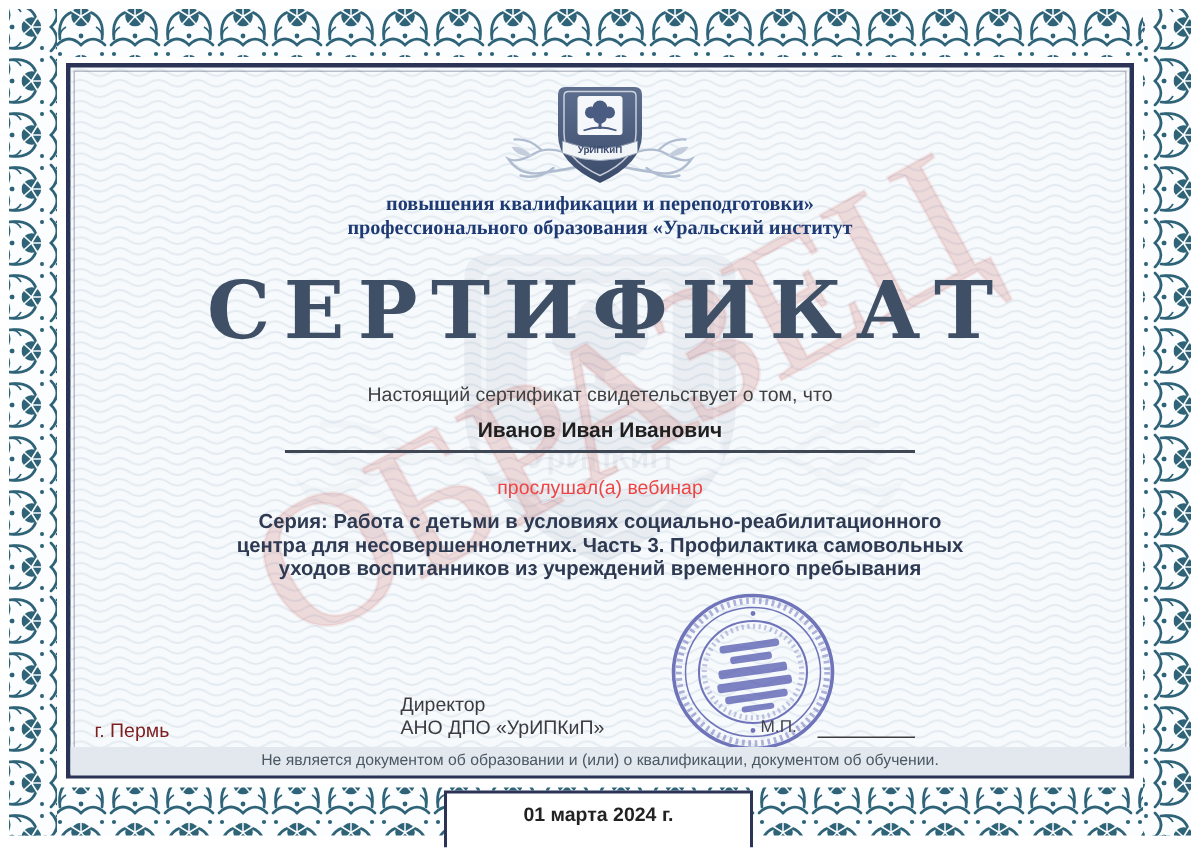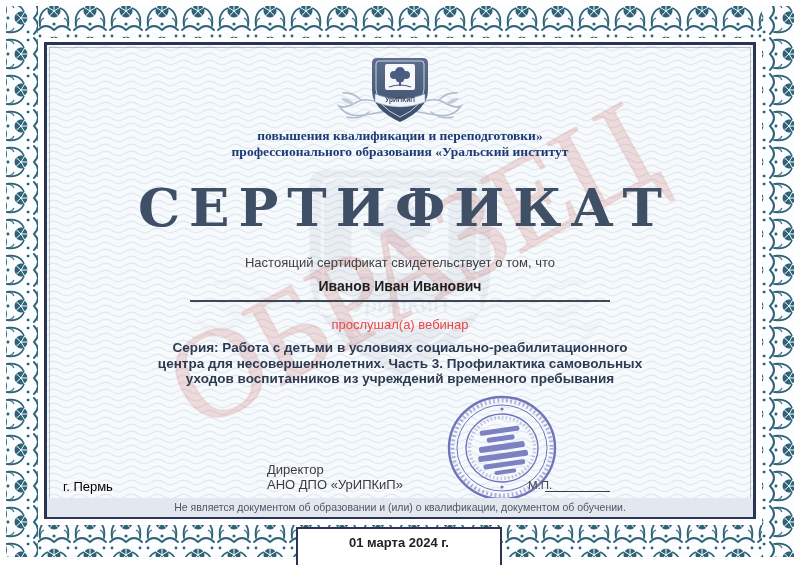--- a/index.html
+++ b/index.html
@@ -27,24 +27,24 @@
   .org{top:128px;font-family:"Liberation Serif",serif;font-weight:bold;
        font-size:13.5px;line-height:15.5px;color:#1e3a74;}
   .cert-title{top:178px;font-family:"DejaVu Serif",serif;font-weight:bold;
        font-size:53px;line-height:58px;letter-spacing:9px;padding-left:9px;color:#3e4f66;}
   .statement{top:255px;font-size:13px;color:#404040;}
   .name{top:278px;font-size:14px;font-weight:bold;color:#1f1f1f;}
   .rule{top:300px;left:190px;width:420px;border-top:2px solid #3f4654;height:0;}
   .heard{top:317px;font-size:13px;color:#ef4444;}
   .series{top:340px;font-size:13.5px;line-height:15.5px;font-weight:bold;color:#2e3a52;}
   .stamp{left:446px;top:394px;width:112px;height:108px;z-index:3;}
-  .mp{left:507px;top:479px;font-size:11.5px;color:#44444f;margin-left:21px;}
+  .mp{left:507px;top:479px;font-size:11.5px;color:#44444f;}
   .sigline{left:545px;top:491px;width:65px;border-top:1.5px solid #3c3c3c;height:0;}
   .director{left:267px;top:462px;font-size:13px;line-height:15px;color:#3b3b42;}
-  .city{left:63px;top:479px;font-size:13px;color:#000000;}
+  .city{left:63px;top:479px;font-size:13px;color:#7f1d1d;}
   .disclaimer{
     left:47px;right:47px;top:498px;height:19px;background:#e2e8ee;
     font-size:10.5px;line-height:19px;color:#4b5763;text-align:center;z-index:3;
   }
   .datebox{
     left:296px;top:527px;width:206px;height:44px;background:#ffffff;
     border:2px solid #2b3457;box-sizing:border-box;z-index:5;
     font-size:13px;font-weight:bold;color:#222;text-align:center;line-height:27px;
   }
 </style>

